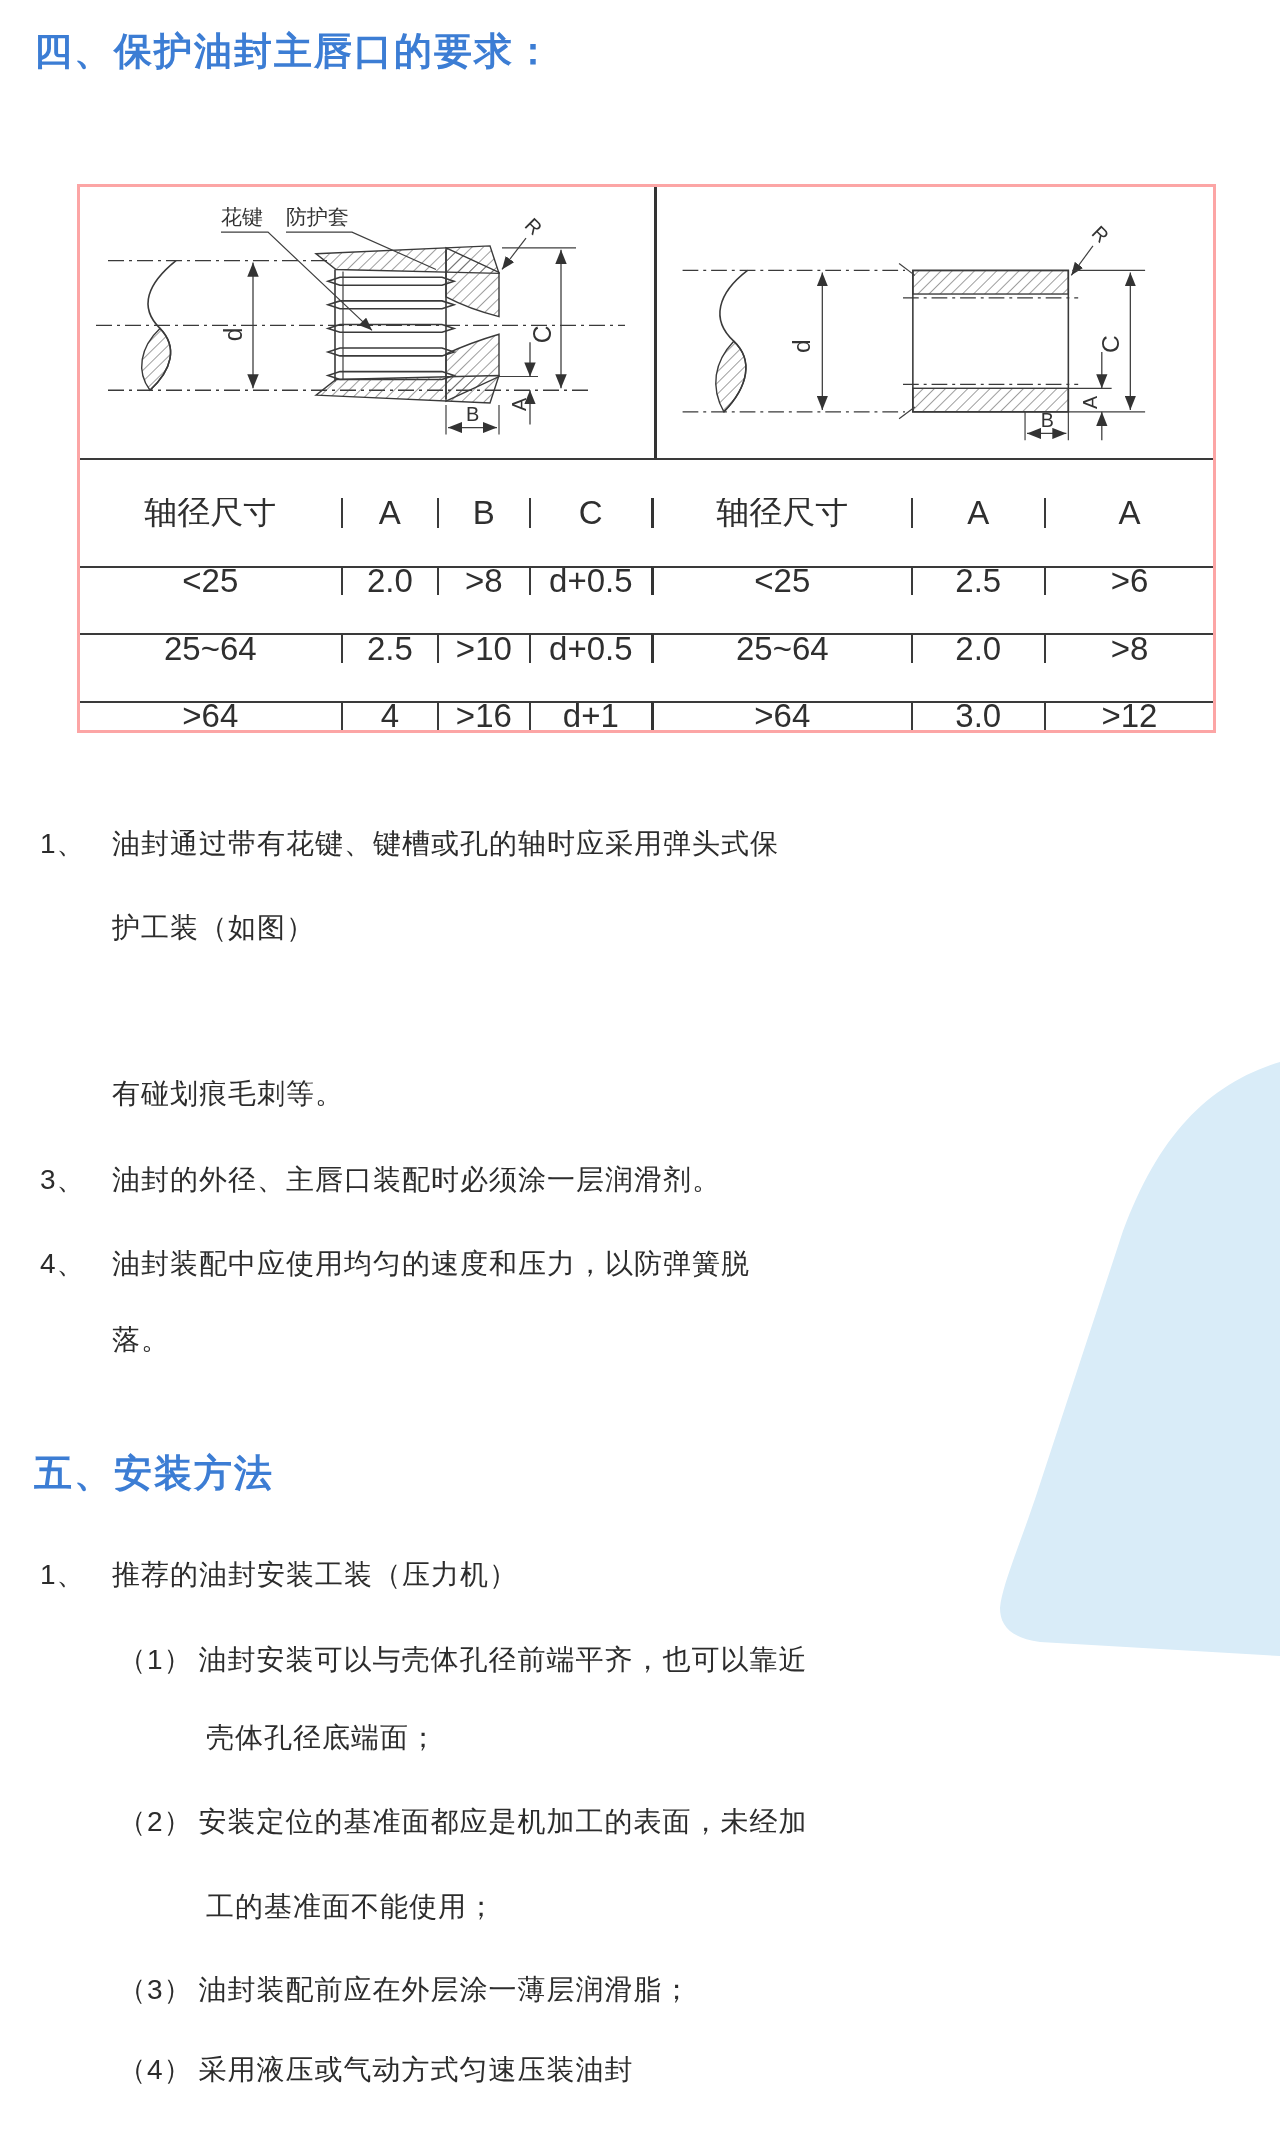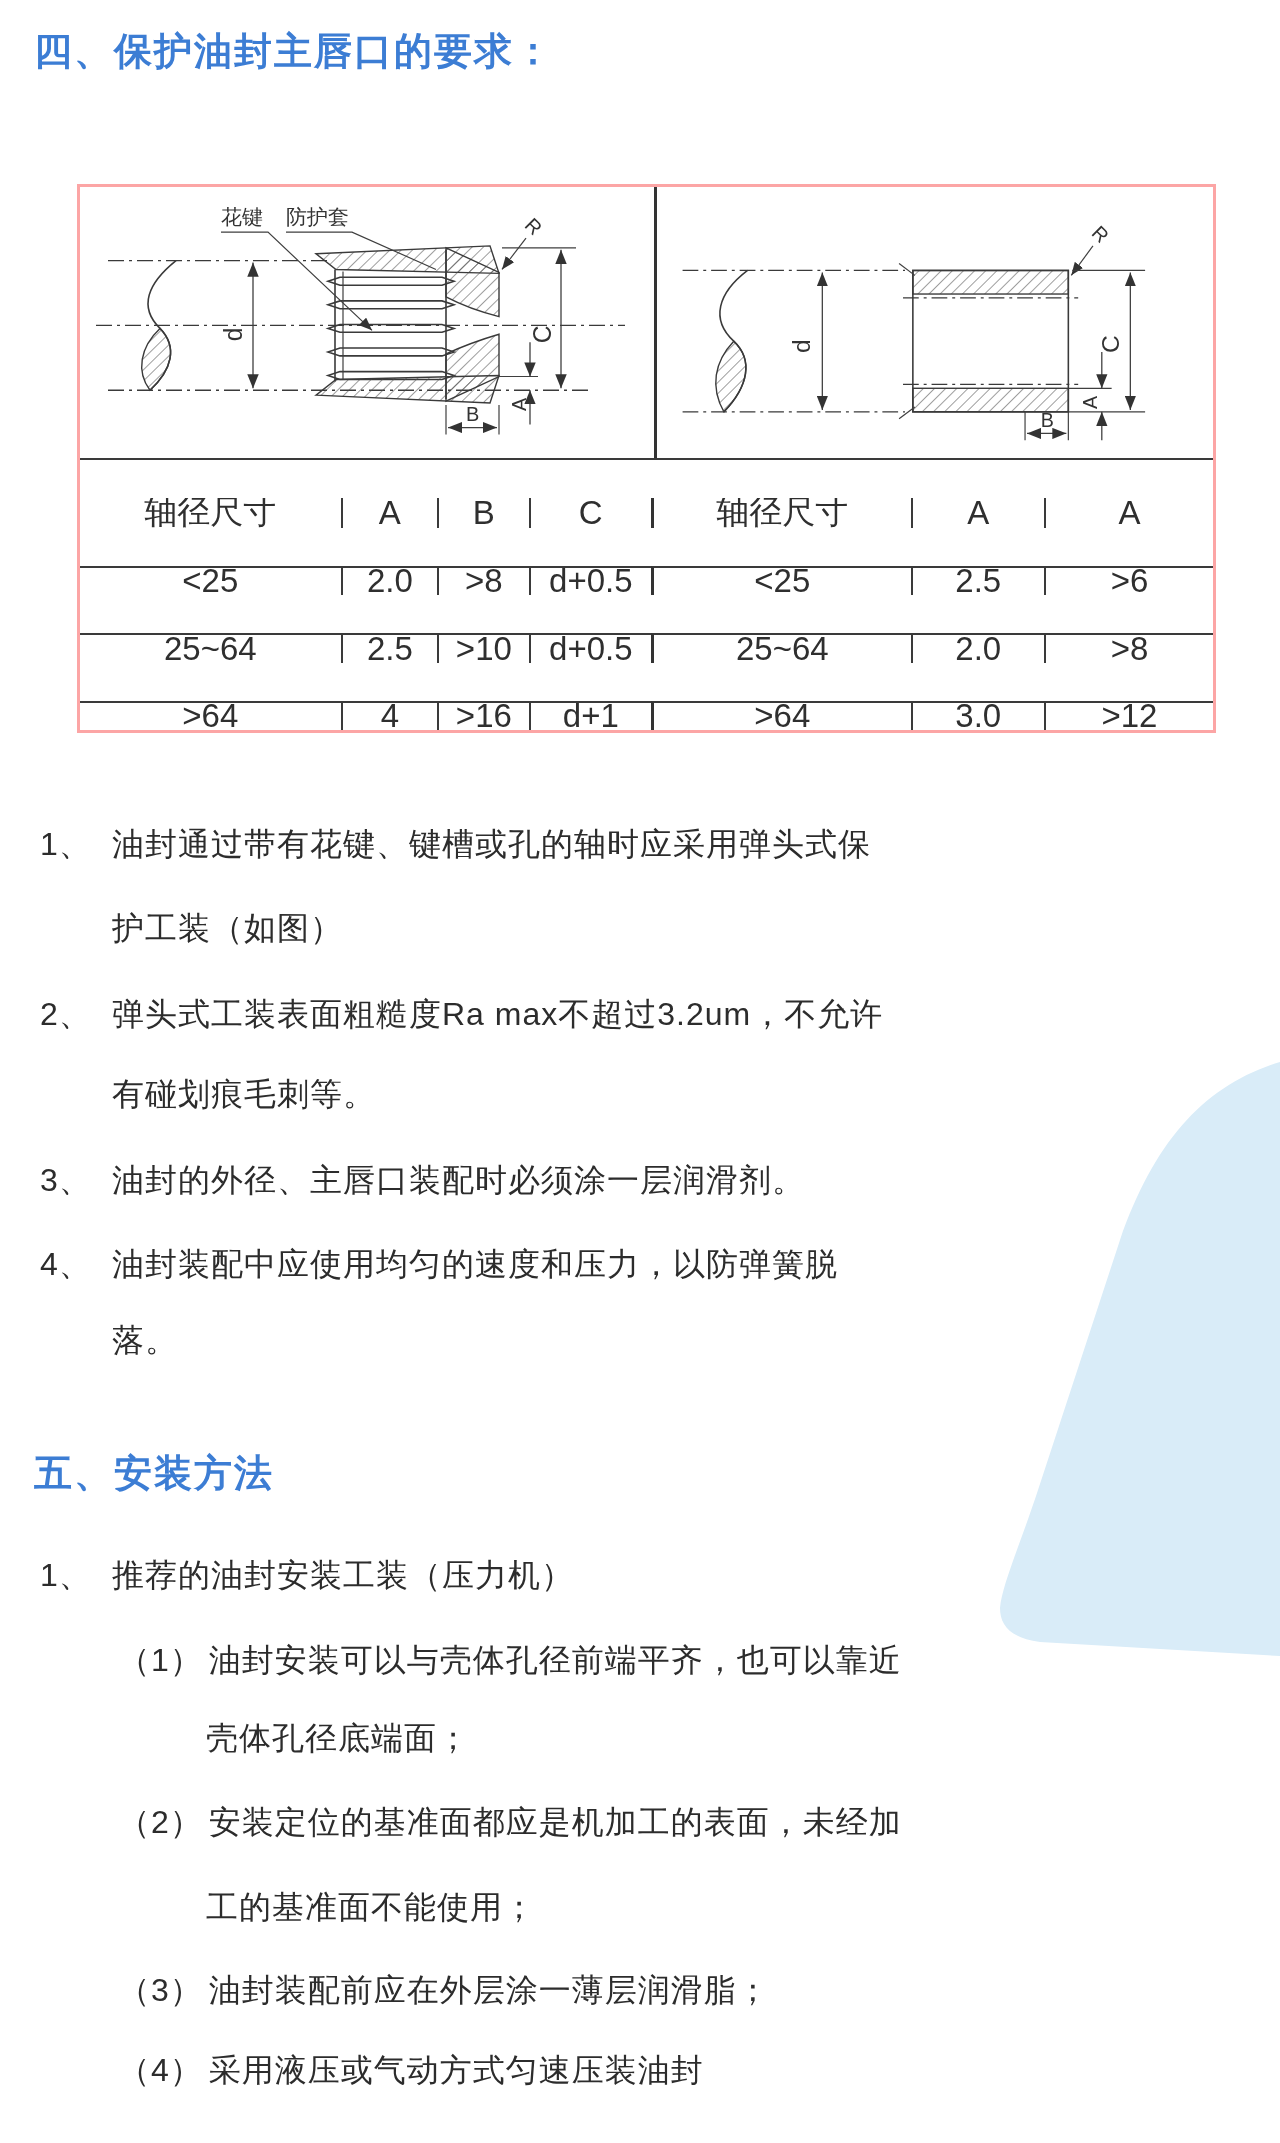--- a/index.html
+++ b/index.html
@@ -44,21 +44,21 @@
   .seal-table .cell{
     display:flex;align-items:center;justify-content:center;
     border-top:2px solid #3a3a3a;border-left:2px solid #3a3a3a;
     white-space:nowrap;overflow:hidden;margin-top:38px;
   }
   .seal-table .cell.c0{border-left:none;}
   .seal-table .cell.r0{border-top:none;}
   .seal-table .cell.c4{border-left:3px solid #333;}
   
   .bl{
-    position:absolute;font-size:32px;color:#2c2c2c;letter-spacing:1px;
+    position:absolute;font-size:28px;color:#2c2c2c;letter-spacing:1px;
     white-space:nowrap;line-height:48px;
   }
   .bl .num1{display:inline-block;width:72px;}
   .bl .num2{display:inline-block;margin-right:6px;}
 </style>
 </head>
 <body>
 
 <div class="page">
 
@@ -213,21 +213,20 @@
       <div class="cell c2">&gt;16</div>
       <div class="cell c3">d+1</div>
       <div class="cell c4">&gt;64</div>
       <div class="cell c5">3.0</div>
       <div class="cell c6">&gt;12</div>
     </div>
   </div>
 
   <div class="bl" style="top:820px;left:40px"><span class="num1">1、</span><span>油封通过带有花键、键槽或孔的轴时应采用弹头式保</span></div>
   <div class="bl" style="top:904px;left:112px"><span>护工装（如图）</span></div>
-  <div class="bl" style="top:990px;left:40px"><span class="num1">2、</span><span>弹头式工装表面粗糙度Ra max不超过3.2um，不允许</span></div>
   <div class="bl" style="top:1070px;left:112px"><span>有碰划痕毛刺等。</span></div>
   <div class="bl" style="top:1156px;left:40px"><span class="num1">3、</span><span>油封的外径、主唇口装配时必须涂一层润滑剂。</span></div>
   <div class="bl" style="top:1240px;left:40px"><span class="num1">4、</span><span>油封装配中应使用均匀的速度和压力，以防弹簧脱</span></div>
   <div class="bl" style="top:1316px;left:112px"><span>落。</span></div>
 
   <h2 class="sec-title" id="sec5-title">五、安装方法</h2>
 
   <div class="bl" style="top:1551px;left:40px"><span class="num1">1、</span><span>推荐的油封安装工装（压力机）</span></div>
   <div class="bl" style="top:1636px;left:118px"><span class="num2">（1）</span><span>油封安装可以与壳体孔径前端平齐，也可以靠近</span></div>
   <div class="bl" style="top:1714px;left:206px"><span>壳体孔径底端面；</span></div>

